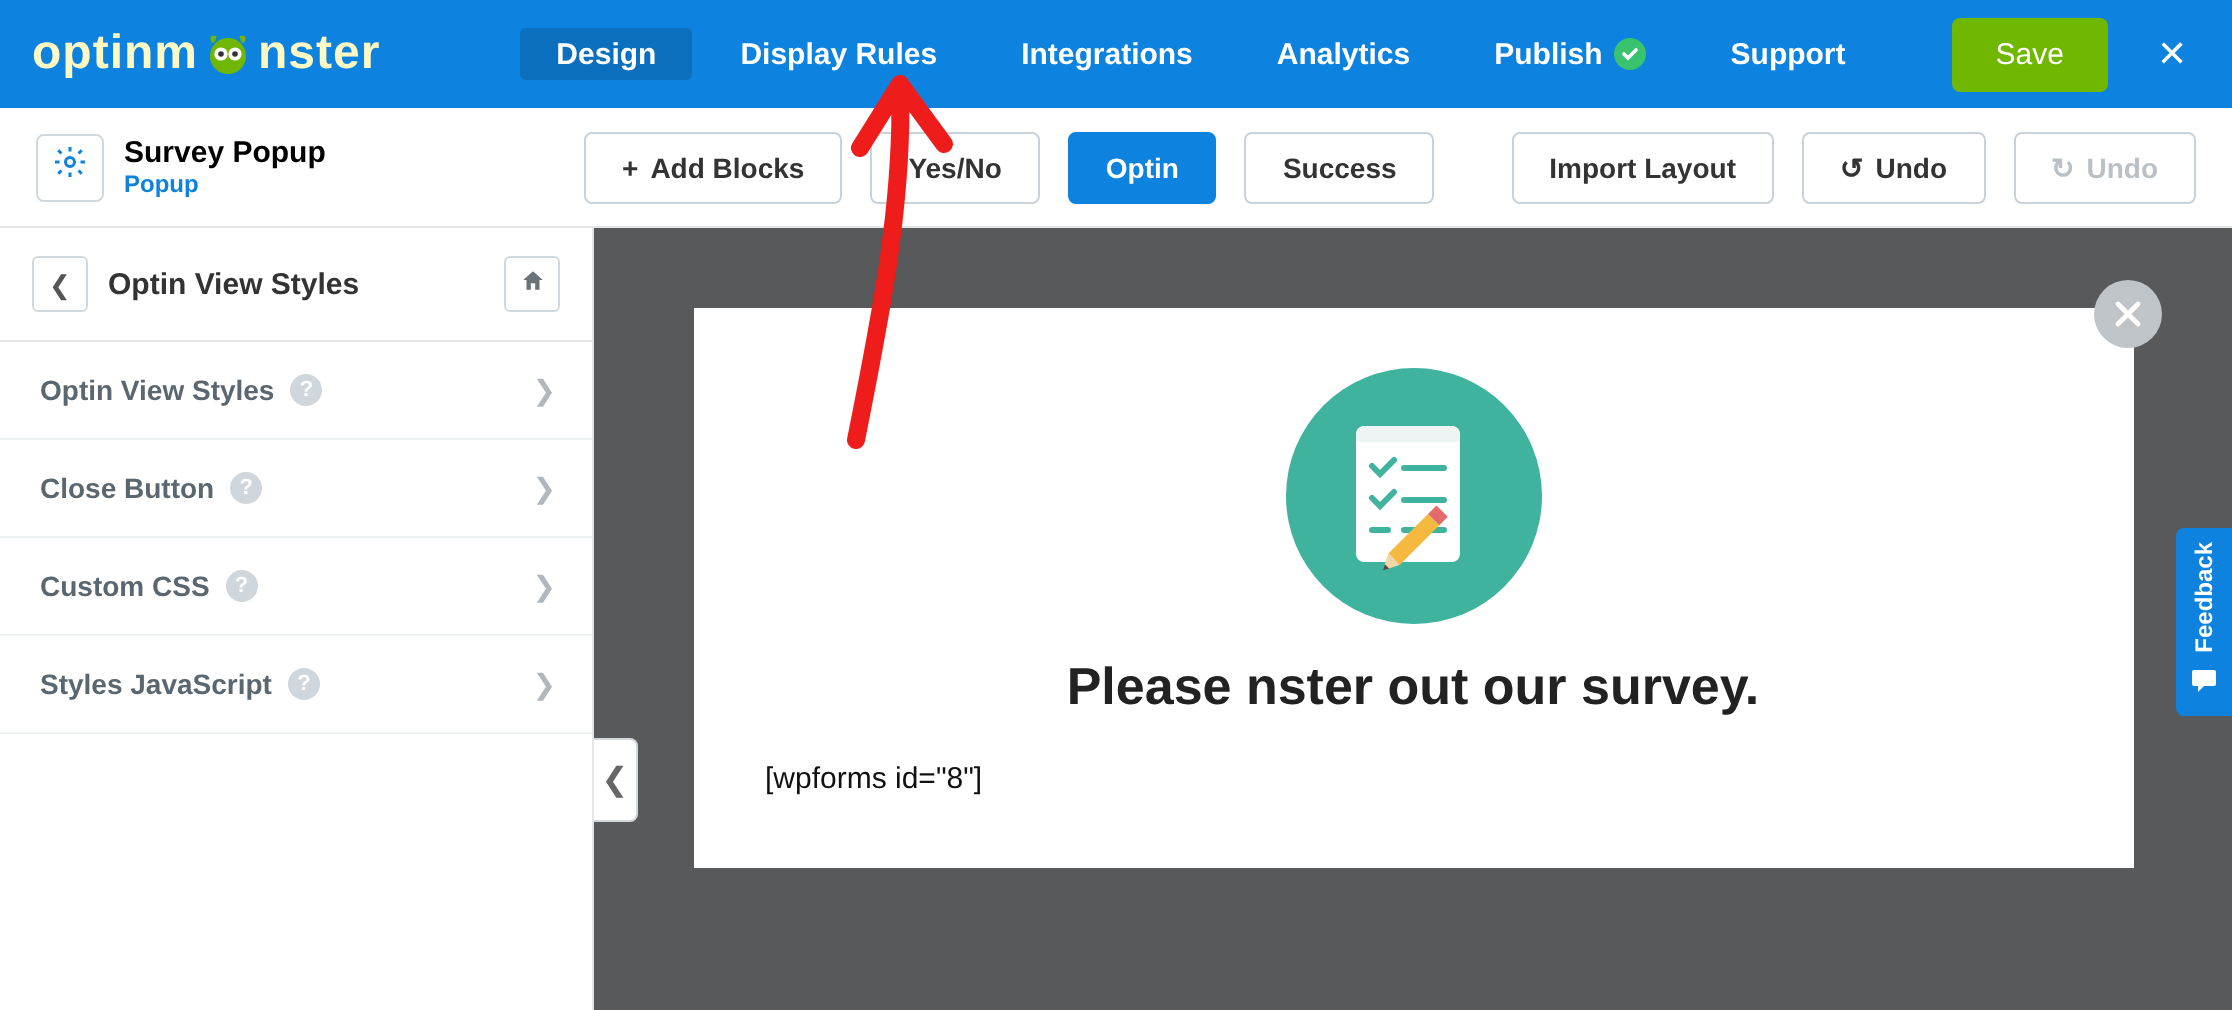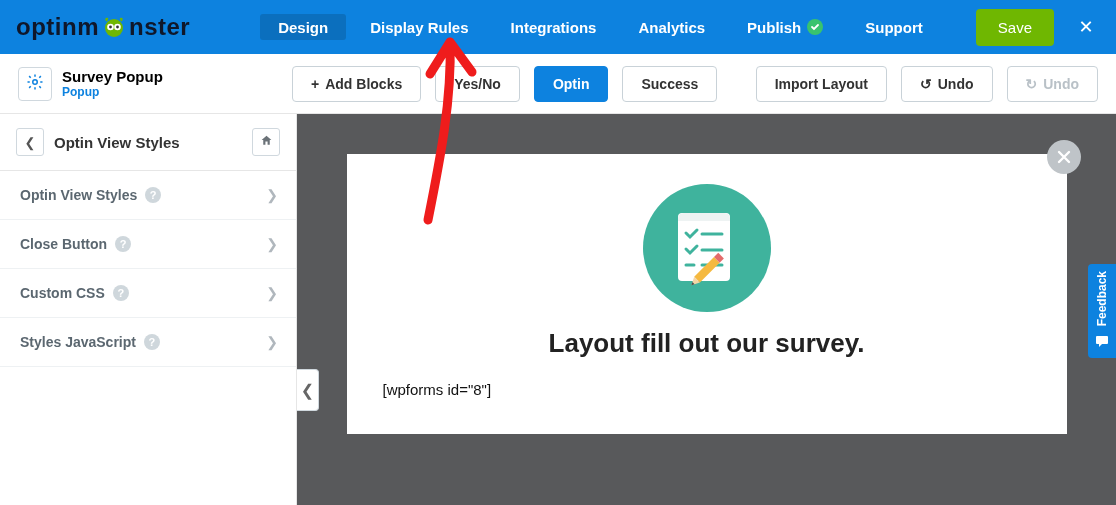--- a/index.html
+++ b/index.html
@@ -1,20 +1,20 @@
 <!DOCTYPE html>
 <html><head>
 <meta charset="utf-8">
 <style>
   * { box-sizing: border-box; margin: 0; padding: 0; font-family: "Helvetica Neue", Arial, sans-serif; }
   body { width: 1116px; height: 505px; background: #fff; overflow: hidden; position: relative; }
 
   
   .topbar { height: 54px; background: #0d82df; display: flex; align-items: center; padding: 0 10px 0 16px; }
-  .logo { color: #0f172a; font-size: 24px; font-weight: 700; letter-spacing: .5px; display:flex; align-items:center; gap:2px;}
+  .logo { color: #fef9c3; font-size: 24px; font-weight: 700; letter-spacing: .5px; display:flex; align-items:center; gap:2px;}
   .logo .mon { display:inline-flex; }
   .topnav { margin-left: 70px; display: flex; gap: 6px; align-items: center; flex: 1; }
   .topnav .tab { color: #fff; font-size: 15px; font-weight: 600; padding: 0 18px; height: 26px; display: flex; align-items: center; border-radius: 3px; cursor: pointer; }
   .topnav .tab.active { background: #0b6fbe; }
   .topnav .tab .check { margin-left:6px; width:16px; height:16px; background:#39c36e; border-radius:50%; display:inline-flex; align-items:center; justify-content:center;}
   .savebtn { background: #6fb701; color:#fff; font-weight:400; font-size:15px; padding: 10px 22px; border-radius:4px; cursor:pointer; }
   .closebtn { color:#fff; margin-left:12px; width:40px; height:40px; display:flex; align-items:center; justify-content:center; border-radius:3px; cursor:pointer; font-size:18px;}
 
   
   .toolbar { height: 60px; background:#fff; border-bottom:1px solid #e6e6e6; display:flex; align-items:center; padding: 0 18px; gap:14px;}
@@ -200,21 +200,21 @@
                 <line x1="30" y1="58" x2="50" y2="58"></line>
             </g>
             <g transform="translate(42,50) rotate(45)">
               <rect x="0" y="0" width="8" height="28" fill="#f5b940"></rect>
               <rect x="0" y="-6" width="8" height="6" fill="#e46b6b"></rect>
               <polygon points="0,28 8,28 4,36" fill="#f3d6a6"></polygon>
               <polygon points="2.5,33 5.5,33 4,36" fill="#4a4a4a"></polygon>
             </g>
           </svg>
         </div>
-        <h2>Layout fill out our survey.</h2>
+        <h2>Please nster out our survey.</h2>
         <div class="shortcode">[wpforms id="8"]</div>
       </div>
     </div>
   </div>
 </div>
 
 <div class="feedback">
   <span class="txt">Feedback</span>
   <span>
     <svg width="14" height="12" viewBox="0 0 14 12" fill="#fff">

